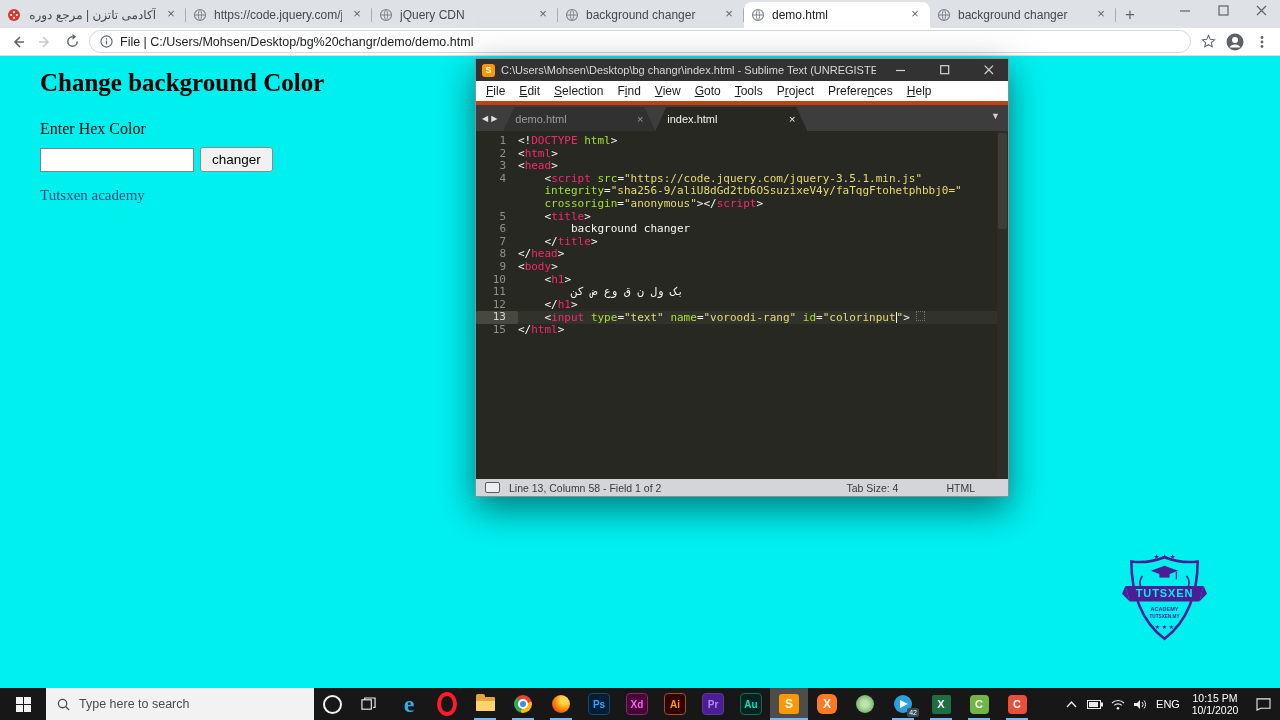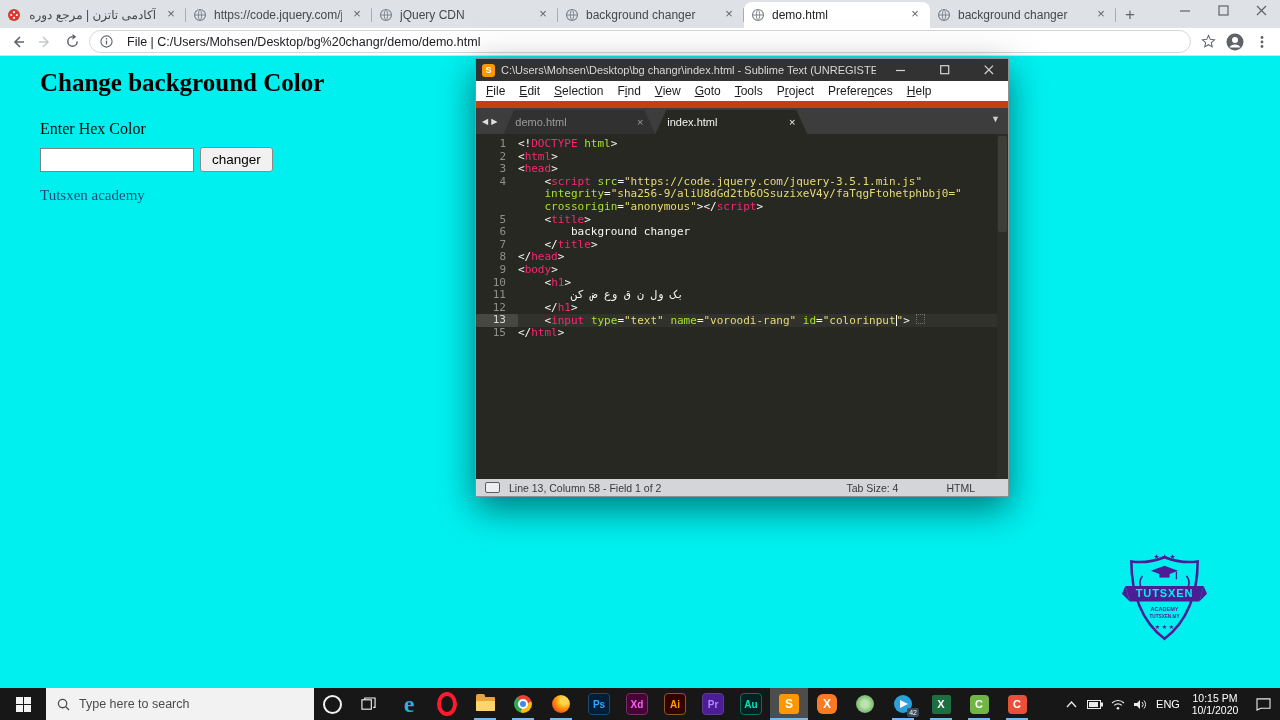--- a/index.html
+++ b/index.html
@@ -10,37 +10,37 @@
   .ctab:not(.active)::after{content:"";position:absolute;right:0;top:6px;bottom:6px;width:1px;background:#a8adb2;}
   .ctab.active{background:#fff;color:#202124;}
   .ctitle{flex:1;white-space:nowrap;overflow:hidden;}
   .fav{width:14px;height:14px;flex:0 0 auto;display:flex;}
   .cx{color:#5f6368;font-size:13px;line-height:13px;width:16px;height:16px;text-align:center;border-radius:50%;flex:0 0 auto;}
   .newtab{width:28px;height:26px;display:flex;align-items:center;justify-content:center;color:#5f6368;font-size:17px;}
   .wctrls{margin-left:auto;display:flex;align-self:flex-start;}
   .wbtn{width:38px;height:20px;display:flex;align-items:center;justify-content:center;}
   .toolbar{position:absolute;top:28px;left:0;right:0;height:28px;background:#fff;display:flex;align-items:center;gap:7px;padding:0 8px;border-bottom:1px solid #dcdfe3;box-sizing:border-box;}
   .tbtn{width:20px;height:20px;display:flex;align-items:center;justify-content:center;}
-  .omnibox{flex:1;height:21px;border:1px solid #d4d7da;border-radius:12px;display:flex;align-items:center;gap:14px;padding:0 10px;font-size:12.5px;color:#202124;background:#fff;white-space:nowrap;overflow:hidden;}
+  .omnibox{flex:1;height:21px;border:1px solid #d4d7da;border-radius:12px;display:flex;align-items:center;gap:7px;padding:0 10px;font-size:12.5px;color:#202124;background:#fff;white-space:nowrap;overflow:hidden;}
   
   .page{position:absolute;top:56px;left:0;right:0;bottom:32px;overflow:hidden;margin-left:32px;}
   .page h1{margin:13px 0 0 8px;font-family:"Liberation Serif",serif;font-weight:bold;font-size:25px;color:#000;}
   .hexlabel{display:block;margin:23px 0 0 8px;font-family:"Liberation Serif",serif;font-size:16px;color:#0a0a0a;}
   .formrow{margin:9px 0 0 8px;display:flex;align-items:center;}
   .hexinput{width:146px;height:22px;border:1px solid #828282;background:#fff;font-size:13px;padding:0 3px;}
   .changerbtn{margin-left:6px;height:25px;padding:1px 11px;font-size:13.5px;color:#000;background:#f1f1f1;border:1px solid #8a8a8a;border-radius:3px;font-family:"Liberation Sans",sans-serif;}
   .acadlink{display:block;margin:15px 0 0 8px;font-family:"Liberation Serif",serif;font-size:15px;color:#1d4b75;}
   .watermark{position:absolute;left:1090px;top:492px;width:85px;height:100px;}
   
   .sublime{position:absolute;left:475px;top:58px;width:534px;height:439px;display:flex;flex-direction:column;box-shadow:0 12px 34px rgba(0,0,0,.5);border:1px solid #8d9196;box-sizing:border-box;}
   .st-title{height:22px;background:#323232;display:flex;align-items:center;padding-left:6px;gap:6px;flex:0 0 auto;}
   .st-ico{width:13px;height:13px;background:#ff9800;border-radius:3px;color:#fff;font-size:9px;font-weight:bold;display:flex;align-items:center;justify-content:center;}
   .st-title-text{color:#d8d8d8;font-size:11px;white-space:nowrap;overflow:hidden;flex:1;}
   .st-wbtn{width:38px;height:22px;display:flex;align-items:center;justify-content:center;}
-  .st-menu{height:20px;background:#fff;display:flex;align-items:center;padding-left:3px;flex:0 0 auto;border-bottom:7px solid #c2410c;}
+  .st-menu{height:20px;background:#fff;display:flex;align-items:center;padding-left:3px;flex:0 0 auto;border-bottom:4px solid #c2410c;}
   .mitem{font-size:12px;color:#1b1b1b;padding:0 7px;}
   .st-tabbar{height:26px;background:#3d3d3d;display:flex;align-items:flex-end;flex:0 0 auto;position:relative;}
   .st-arrows{display:flex;gap:3px;align-items:center;height:100%;padding:0 6px;color:#e0e0e0;font-size:8px;}
   .stab{width:128px;height:24px;display:flex;align-items:center;justify-content:space-between;padding:0 12px;font-size:11px;color:#9c9c9c;background:#313131;clip-path:polygon(11px 0,calc(100% - 11px) 0,100% 100%,0 100%);}
   .stab.active{background:#272822;color:#f4f4f2;}
   .stab-x{font-size:11px;color:inherit;margin-left:8px;}
   .st-dd{position:absolute;right:8px;top:6px;color:#cfcfcf;font-size:9px;}
   .st-edit{flex:1;background:#272822;position:relative;overflow:hidden;font-family:"DejaVu Sans Mono",monospace;font-size:11px;line-height:12.6px;padding-top:4px;}
   .crow{display:flex;height:12.6px;}
   .crow.act{background:#31322b;}

